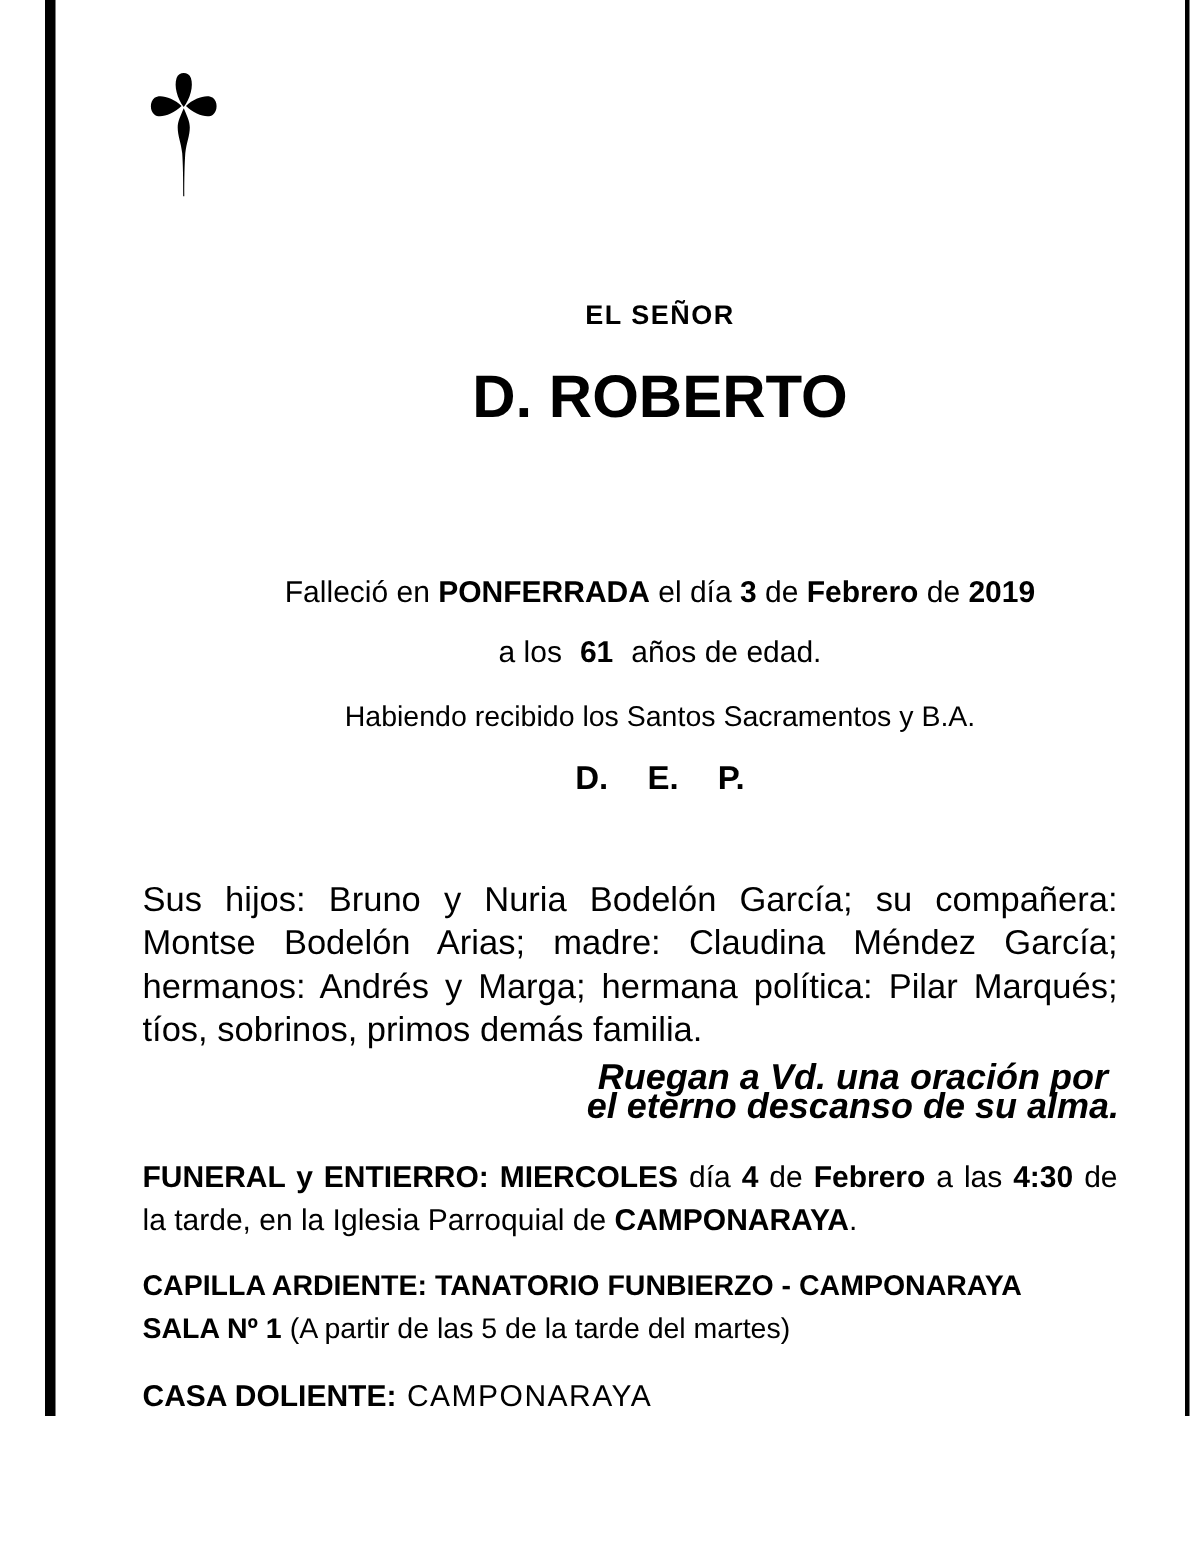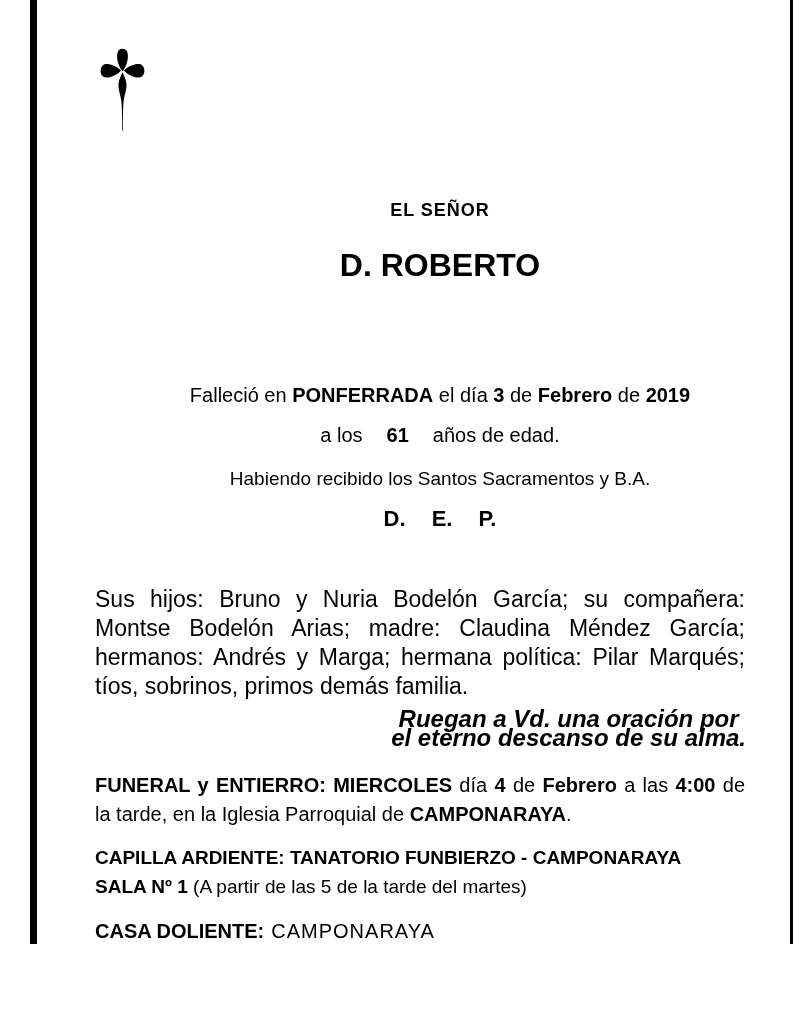--- a/index.html
+++ b/index.html
@@ -14,25 +14,25 @@
   }
   .frame-left   { position: absolute; left: 30px;  top: 0; width: 7px;  height: 1032px; background: #000; }
   .frame-right  { position: absolute; left: 790px; top: 0; width: 3px;  height: 1032px; background: #000; }
   .frame-bottom { position: absolute; left: 0; top: 1027px; width: 800px; height: 5px;  background: #000; }
 
   .cross { position: absolute; left: 98px; top: 45px; width: 49px; height: 88px; }
   .cross svg { display: block; width: 100%; height: 100%; }
 
   .center-block { position: absolute; left: 95px; width: 690px; text-align: center; }
   .honorific { top: 200px; font-size: 18px; font-weight: bold; letter-spacing: 1px; }
-  .name-line1 { top: 243px; font-size: 32px; font-weight: bold; line-height: 44px; }
+  .name-line1 { top: 243px; font-size: 40px; font-weight: bold; line-height: 44px; }
   .name-line2 { top: 291px; font-size: 40px; font-weight: bold; line-height: 44px; word-spacing: 12px; }
   .death-line { top: 384px; font-size: 20px; }
   .age-line   { top: 424px; font-size: 20px; }
-  .age-num    { font-weight: bold; margin: 0 24px; }
+  .age-num    { font-weight: bold; margin: 0 12px; }
   .sacraments { top: 468px; font-size: 19px; }
   .dep        { top: 506px; font-size: 22px; font-weight: bold; word-spacing: 20px; }
 
   .body-block { position: absolute; left: 95px; width: 650px; }
   .family  { top: 585px; font-size: 23px; line-height: 29px; text-align: justify; margin: 0; }
   .prayer  { position: absolute; right: 54px; top: 709px; text-align: center;
              font-size: 24px; line-height: 19px; font-weight: bold; font-style: italic; }
   .funeral { top: 771px; font-size: 20px; line-height: 29px; text-align: justify; margin: 0; }
   .capilla { top: 843px; font-size: 19px; line-height: 29px; margin: 0; }
   .capilla-line1 { white-space: nowrap; font-weight: bold; }
@@ -70,21 +70,21 @@
 
   <div class="center-block dep">D. E. P.</div>
 
   <p class="body-block family">Sus hijos: Bruno y Nuria Bodelón García; su compañera: Montse Bodelón Arias; madre: Claudina Méndez García; hermanos: Andrés y Marga; hermana política: Pilar Marqués; tíos, sobrinos, primos demás familia.</p>
 
   <div class="prayer">
     <div>Ruegan a Vd. una oración por</div>
     <div>el eterno descanso de su alma.</div>
   </div>
 
-  <p class="body-block funeral"><span class="b">FUNERAL y ENTIERRO: MIERCOLES</span><span> día </span><span class="b">4</span><span> de </span><span class="b">Febrero</span><span> a las </span><span class="b">4:00</span><span> de la tarde, en la Iglesia Parroquial de </span><span class="b">CAMPONARAYA</span><span>.</span></p>
+  <p class="body-block funeral"><span class="b">FUNERAL y ENTIERRO: MIERCOLES</span><span> día </span><span class="b">4</span><span> de </span><span class="b">Febrero</span><span> a las </span><span class="b">4:30</span><span> de la tarde, en la Iglesia Parroquial de </span><span class="b">CAMPONARAYA</span><span>.</span></p>
 
   <div class="body-block capilla">
     <div class="capilla-line1">CAPILLA ARDIENTE: TANATORIO FUNBIERZO - CAMPONARAYA</div>
     <div><span class="b">SALA Nº 1</span><span> (A partir de las 5 de la tarde del martes)</span></div>
   </div>
 
   <p class="body-block casa"><span class="b">CASA DOLIENTE:</span><span class="casa-value">CAMPONARAYA</span></p>
 
 </div>
 

